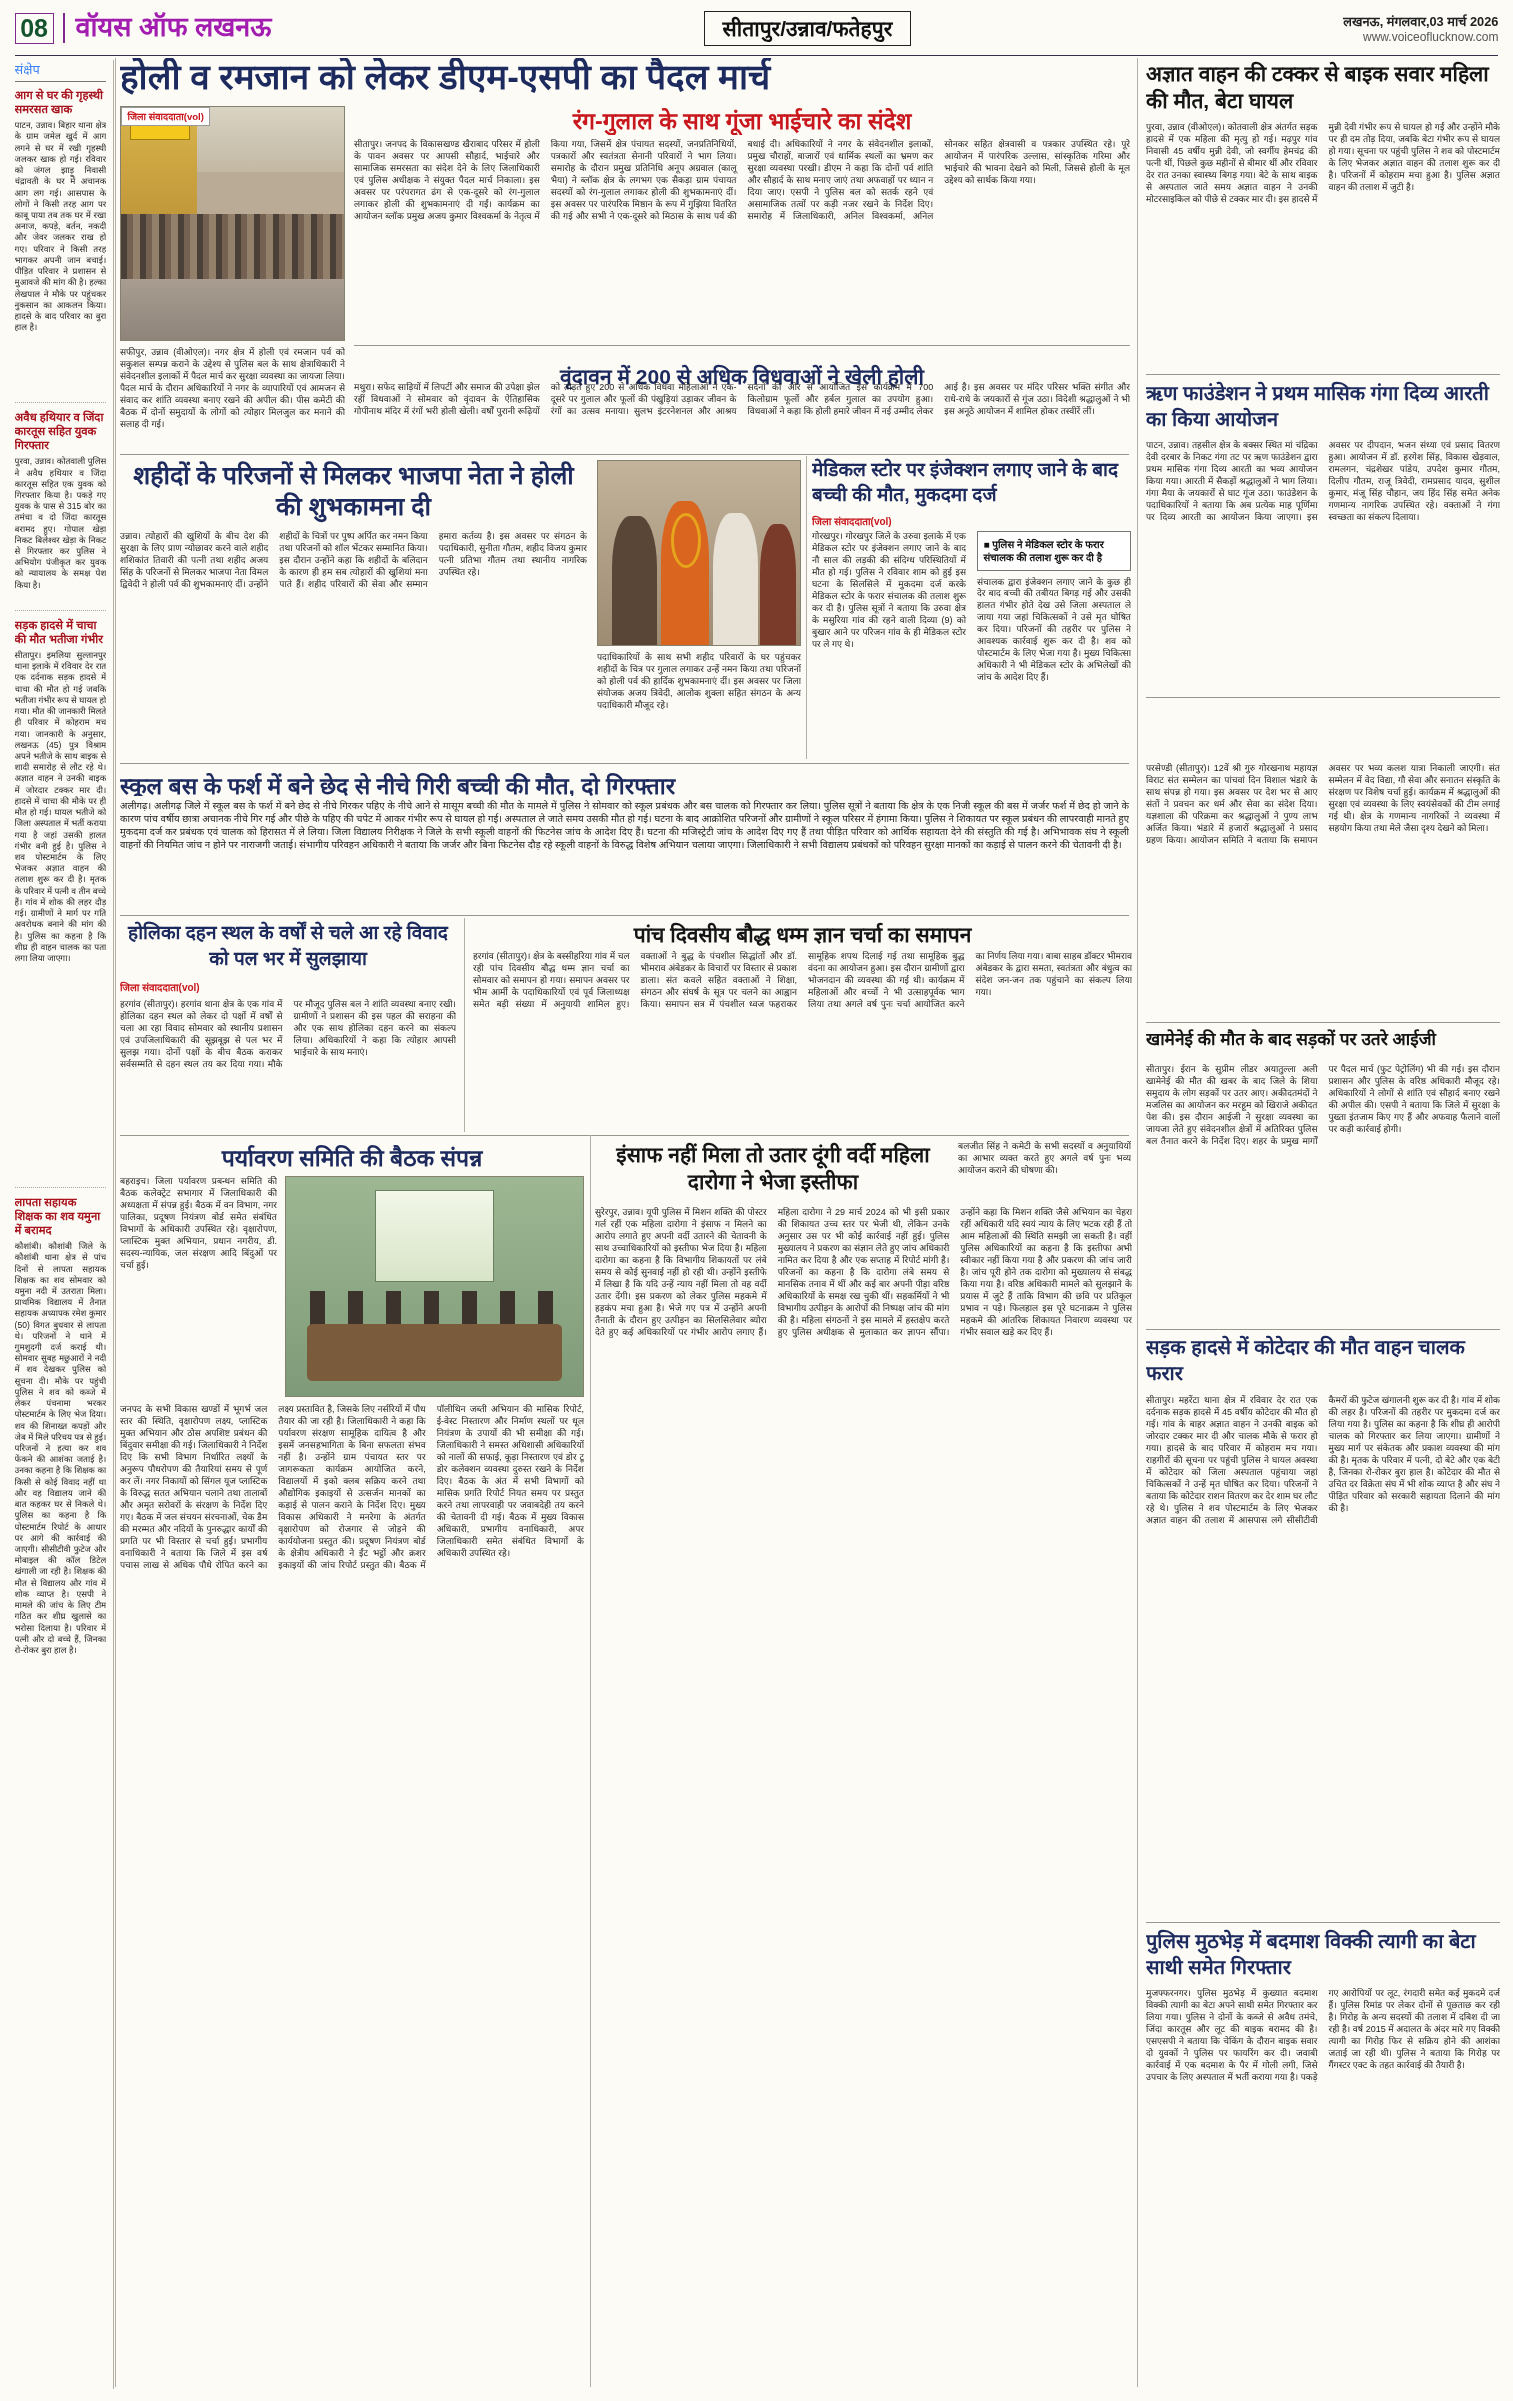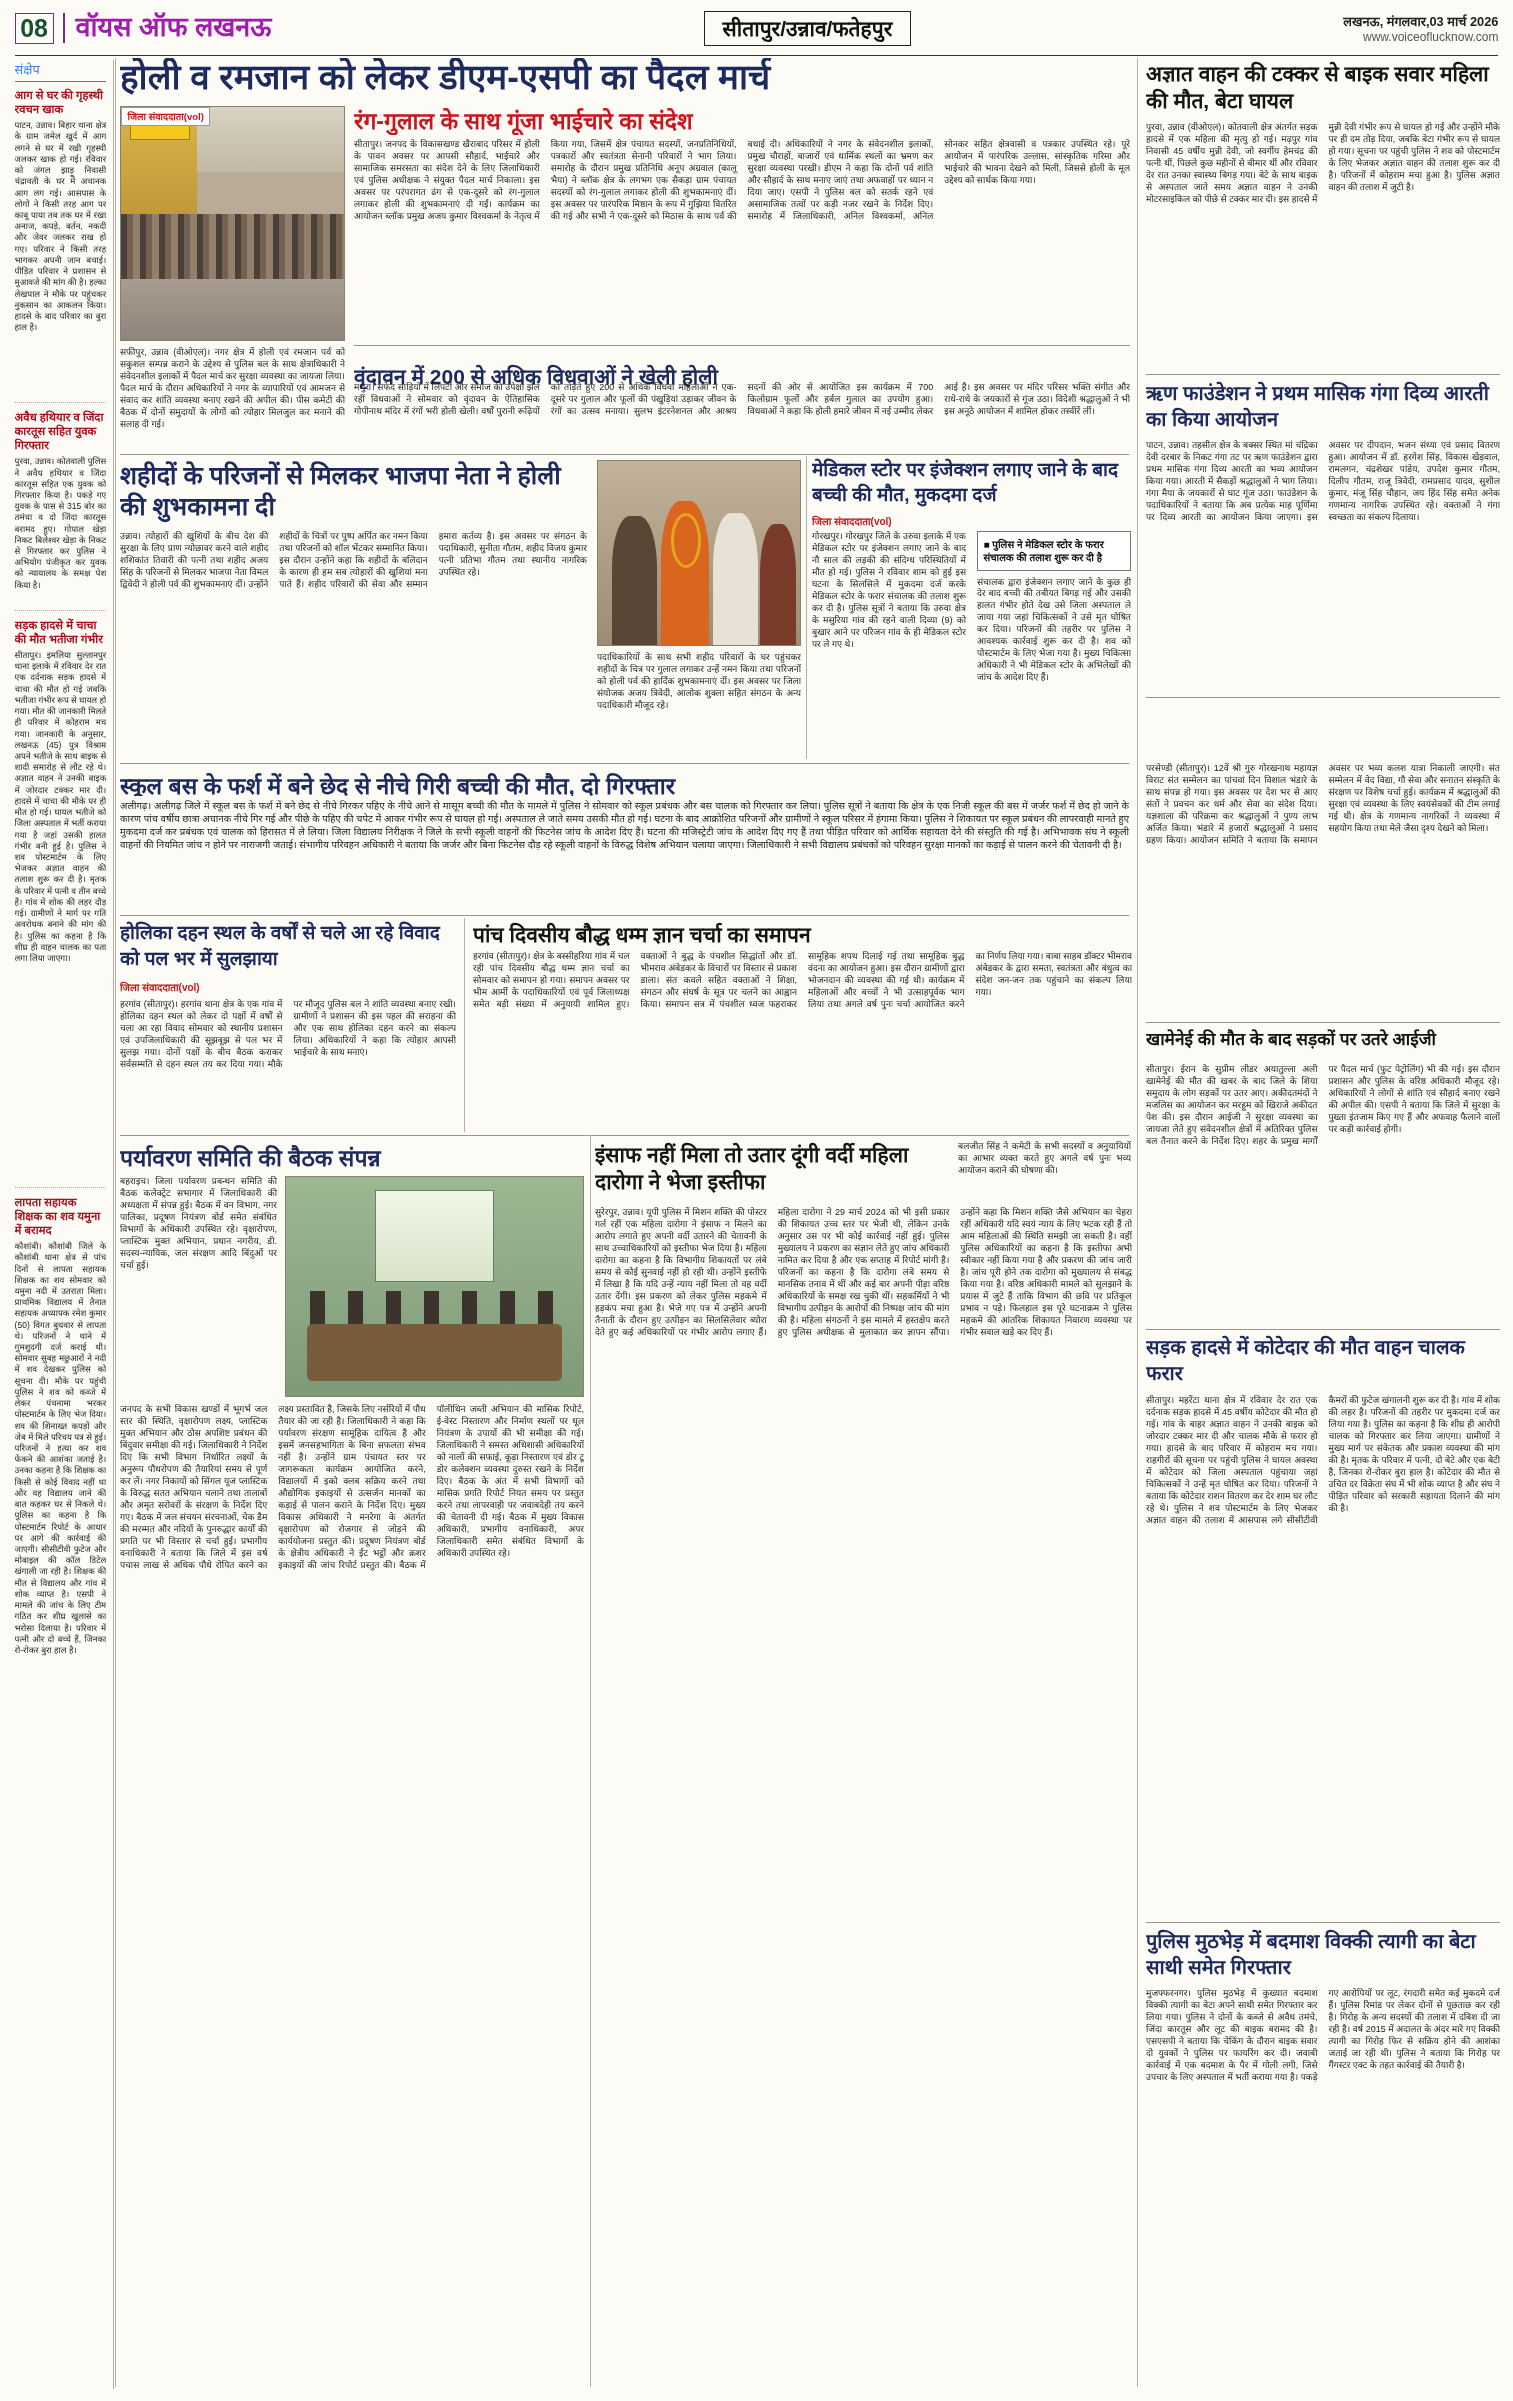--- a/index.html
+++ b/index.html
@@ -5,21 +5,21 @@
   *{margin:0;padding:0;box-sizing:border-box}
   html,body{background:#dedbd4}
   body{font-family:"Liberation Sans","DejaVu Sans",sans-serif}
   .page{position:relative;width:1513px;height:2401px;margin:0 auto;background:#fcfbf6;overflow:hidden}
   .abs{position:absolute;overflow:hidden}
   .hr{position:absolute;border-top:0.9px solid #9a968c;height:0}
   .vr{position:absolute;border-left:0.9px solid #b3afa4;width:0}
   .h-navy{color:#1d2a5e;font-weight:700}
   .h-black{color:#151515;font-weight:700}
   .h-red{color:#c8171d;font-weight:700}
-  .center{}
+  .center{text-align:center}
   .body-txt{font-size:9px;line-height:1.33;color:#1d1d1d;text-align:justify}
   .c2{column-count:2;column-gap:11px}
   .c3{column-count:3;column-gap:11px}
   .c4{column-count:4;column-gap:11px}
   .byline{font-size:10px;font-weight:700;color:#c8171d}
   
   .hdr{position:absolute;left:14.6px;right:14.6px;top:3.7px;height:49px;display:flex;align-items:center;justify-content:space-between}
   .hdr-left{display:flex;align-items:center;gap:9px}
   .pagenum{font-size:25px;font-weight:700;color:#14532d;border:1.8px solid #7d2b8d;padding:0 4.6px;line-height:1.15}
   .masthead{font-size:27px;font-weight:700;color:#a21caf;border-left:2.7px solid #7d2b8d;padding-left:11px;line-height:1.1}
@@ -71,21 +71,21 @@
       <div class="dateline">लखनऊ, मंगलवार,03 मार्च 2026</div>
       <div class="website">www.voiceoflucknow.com</div>
     </div>
   </div>
   <div class="toprule"></div>
 
   <div class="briefs">
     <div class="briefs-label">संक्षेप</div>
 
     <div>
-      <div class="brief-title">आग से घर की गृहस्थी रवचन खाक</div>
+      <div class="brief-title">आग से घर की गृहस्थी समरसत खाक</div>
       <div class="brief-body" style="height:274px">पाटन, उन्नाव। बिहार थाना क्षेत्र के ग्राम जमेल खुर्द में आग लगने से घर में रखी गृहस्थी जलकर खाक हो गई। रविवार को जंगल झाड़ू निवासी चंद्रावती के घर में अचानक आग लग गई। आसपास के लोगों ने किसी तरह आग पर काबू पाया तब तक घर में रखा अनाज, कपड़े, बर्तन, नकदी और जेवर जलकर राख हो गए। परिवार ने किसी तरह भागकर अपनी जान बचाई। पीड़ित परिवार ने प्रशासन से मुआवजे की मांग की है। हल्का लेखपाल ने मौके पर पहुंचकर नुकसान का आकलन किया। हादसे के बाद परिवार का बुरा हाल है।</div>
     </div>
     <div class="brief-sep"></div>
 
     <div>
       <div class="brief-title">अवैध हथियार व जिंदा कारतूस सहित युवक गिरफ्तार</div>
       <div class="brief-body" style="height:146px">पुरवा, उन्नाव। कोतवाली पुलिस ने अवैध हथियार व जिंदा कारतूस सहित एक युवक को गिरफ्तार किया है। पकड़े गए युवक के पास से 315 बोर का तमंचा व दो जिंदा कारतूस बरामद हुए। गोपाल खेड़ा निकट बिलेश्वर खेड़ा के निकट से गिरफ्तार कर पुलिस ने अभियोग पंजीकृत कर युवक को न्यायालय के समक्ष पेश किया है।</div>
     </div>
     <div class="brief-sep"></div>
 

